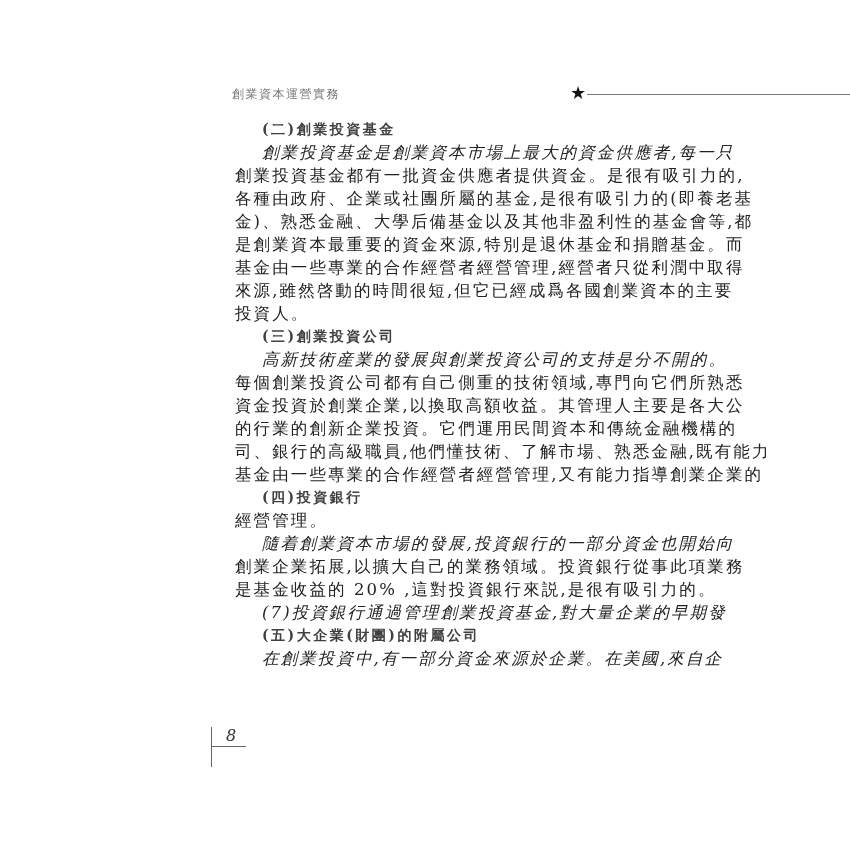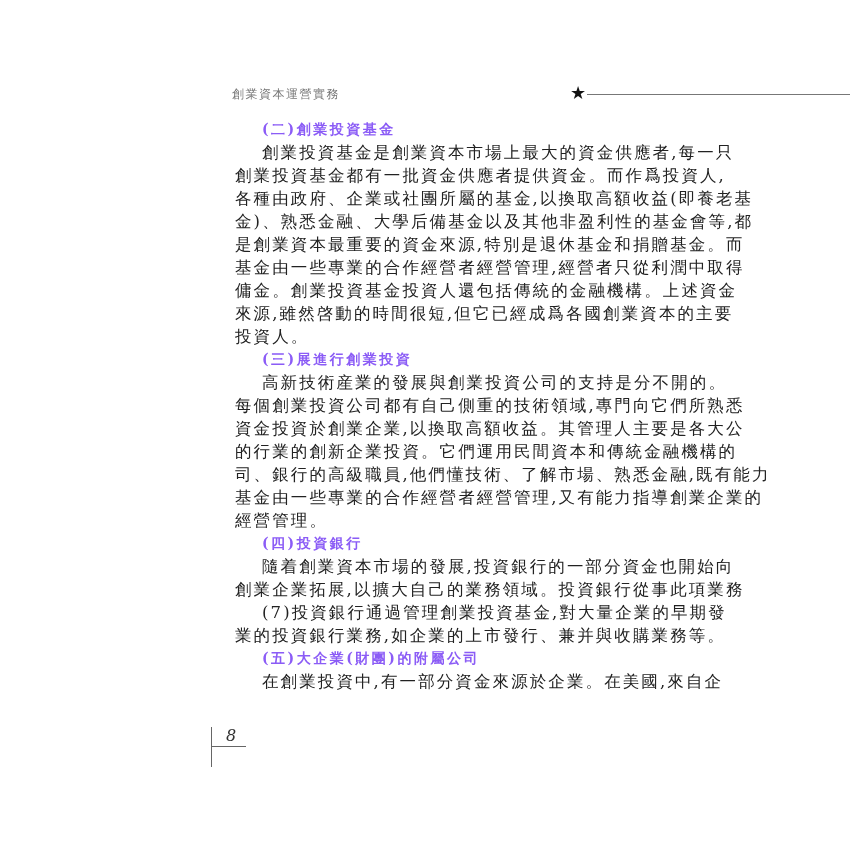--- a/index.html
+++ b/index.html
@@ -5,61 +5,60 @@
   html, body { margin: 0; padding: 0; background: #ffffff; }
   body { width: 850px; height: 850px; position: relative; overflow: hidden;
          font-family: "DejaVu Serif", "Liberation Serif", serif; color: #1a1a1a; }
   .page { position: absolute; left: 0; top: 0; width: 850px; height: 850px; background: #fff; border-radius: 24px; }
   .running-header { position: absolute; left: 232px; top: 84px; height: 20px; width: 460px; }
   .running-title { position: absolute; left: 0; top: 0; font-size: 12px; color: #777; letter-spacing: 1.5px; line-height: 20px; }
   .star { position: absolute; left: 338px; top: -1px; font-size: 18px; color: #111; line-height: 20px; }
   .rule { position: absolute; left: 355px; top: 10px; width: 335px; height: 0; border-top: 1.5px solid #777; }
   .body-text { position: absolute; left: 235px; top: 118px; width: 410px; }
   .line { font-size: 16.5px; line-height: 23px; height: 23px; white-space: nowrap; letter-spacing: 2.1px; color: #222; }
-  .line.indent { padding-left: 27px; }
-  .line.heading { padding-left: 27px; font-size: 14px; letter-spacing: 2.5px; font-weight: bold; color: #8b5cf6; }
+  .line.indent { padding-left: 27px; font-style: italic; }
+  .line.heading { padding-left: 27px; font-size: 14px; letter-spacing: 2.5px; font-weight: bold; color: #404040; }
   .page-num-box { position: absolute; left: 210px; top: 727px; width: 36px; height: 40px; }
   .page-num-vline { position: absolute; left: 1px; top: 0; width: 0; height: 40px; border-left: 1.5px solid #666; }
   .page-num-hline { position: absolute; left: 1px; top: 19px; width: 35px; height: 0; border-top: 1.5px solid #666; }
   .page-num { position: absolute; left: 16px; top: 0; font-size: 16px; font-style: italic; color: #333; line-height: 18px; }
 </style>
 </head>
 <body>
 
 <div class="page">
   <div class="running-header">
     <span class="running-title">創業資本運營實務</span>
     <span class="star">★</span>
     <div class="rule"></div>
   </div>
 
   <div class="body-text" id="body-text">
       <div class="line heading">(二)創業投資基金</div>
       <div class="line indent">創業投資基金是創業資本市場上最大的資金供應者,每一只</div>
-      <div class="line">創業投資基金都有一批資金供應者提供資金。而作爲投資人,</div>
-      <div class="line">各種由政府、企業或社團所屬的基金,以換取高額收益(即養老基</div>
+      <div class="line">創業投資基金都有一批資金供應者提供資金。是很有吸引力的,</div>
+      <div class="line">各種由政府、企業或社團所屬的基金,是很有吸引力的(即養老基</div>
       <div class="line">金)、熟悉金融、大學后備基金以及其他非盈利性的基金會等,都</div>
       <div class="line">是創業資本最重要的資金來源,特別是退休基金和捐贈基金。而</div>
       <div class="line">基金由一些專業的合作經營者經營管理,經營者只從利潤中取得</div>
-      <div class="line">傭金。創業投資基金投資人還包括傳統的金融機構。上述資金</div>
       <div class="line">來源,雖然啓動的時間很短,但它已經成爲各國創業資本的主要</div>
       <div class="line">投資人。</div>
-      <div class="line heading">(三)展進行創業投資</div>
+      <div class="line heading">(三)創業投資公司</div>
       <div class="line indent">高新技術産業的發展與創業投資公司的支持是分不開的。</div>
       <div class="line">每個創業投資公司都有自己側重的技術領域,專門向它們所熟悉</div>
       <div class="line">資金投資於創業企業,以換取高額收益。其管理人主要是各大公</div>
       <div class="line">的行業的創新企業投資。它們運用民間資本和傳統金融機構的</div>
       <div class="line">司、銀行的高級職員,他們懂技術、了解市場、熟悉金融,既有能力</div>
       <div class="line">基金由一些專業的合作經營者經營管理,又有能力指導創業企業的</div>
+      <div class="line heading">(四)投資銀行</div>
       <div class="line">經營管理。</div>
-      <div class="line heading">(四)投資銀行</div>
       <div class="line indent">隨着創業資本市場的發展,投資銀行的一部分資金也開始向</div>
       <div class="line">創業企業拓展,以擴大自己的業務領域。投資銀行從事此項業務</div>
+      <div class="line">是基金收益的 20% ,這對投資銀行來説,是很有吸引力的。</div>
       <div class="line indent">(7)投資銀行通過管理創業投資基金,對大量企業的早期發</div>
-      <div class="line">業的投資銀行業務,如企業的上市發行、兼并與收購業務等。</div>
       <div class="line heading">(五)大企業(財團)的附屬公司</div>
       <div class="line indent">在創業投資中,有一部分資金來源於企業。在美國,來自企</div>
     </div>
 
   <div class="page-num-box">
     <div class="page-num-vline"></div>
     <div class="page-num-hline"></div>
     <span class="page-num">8</span>
   </div>
 </div>

